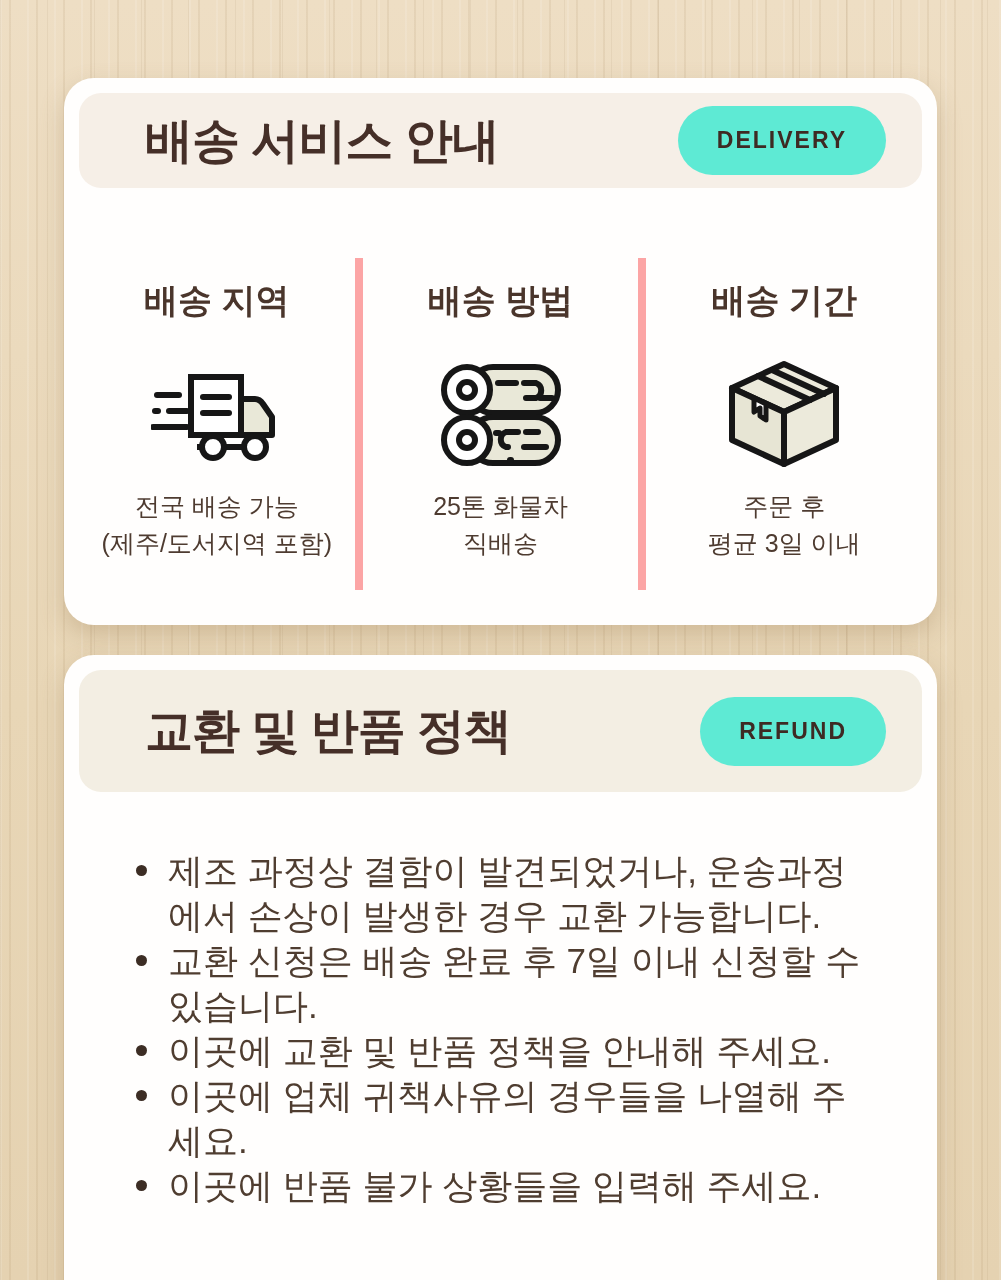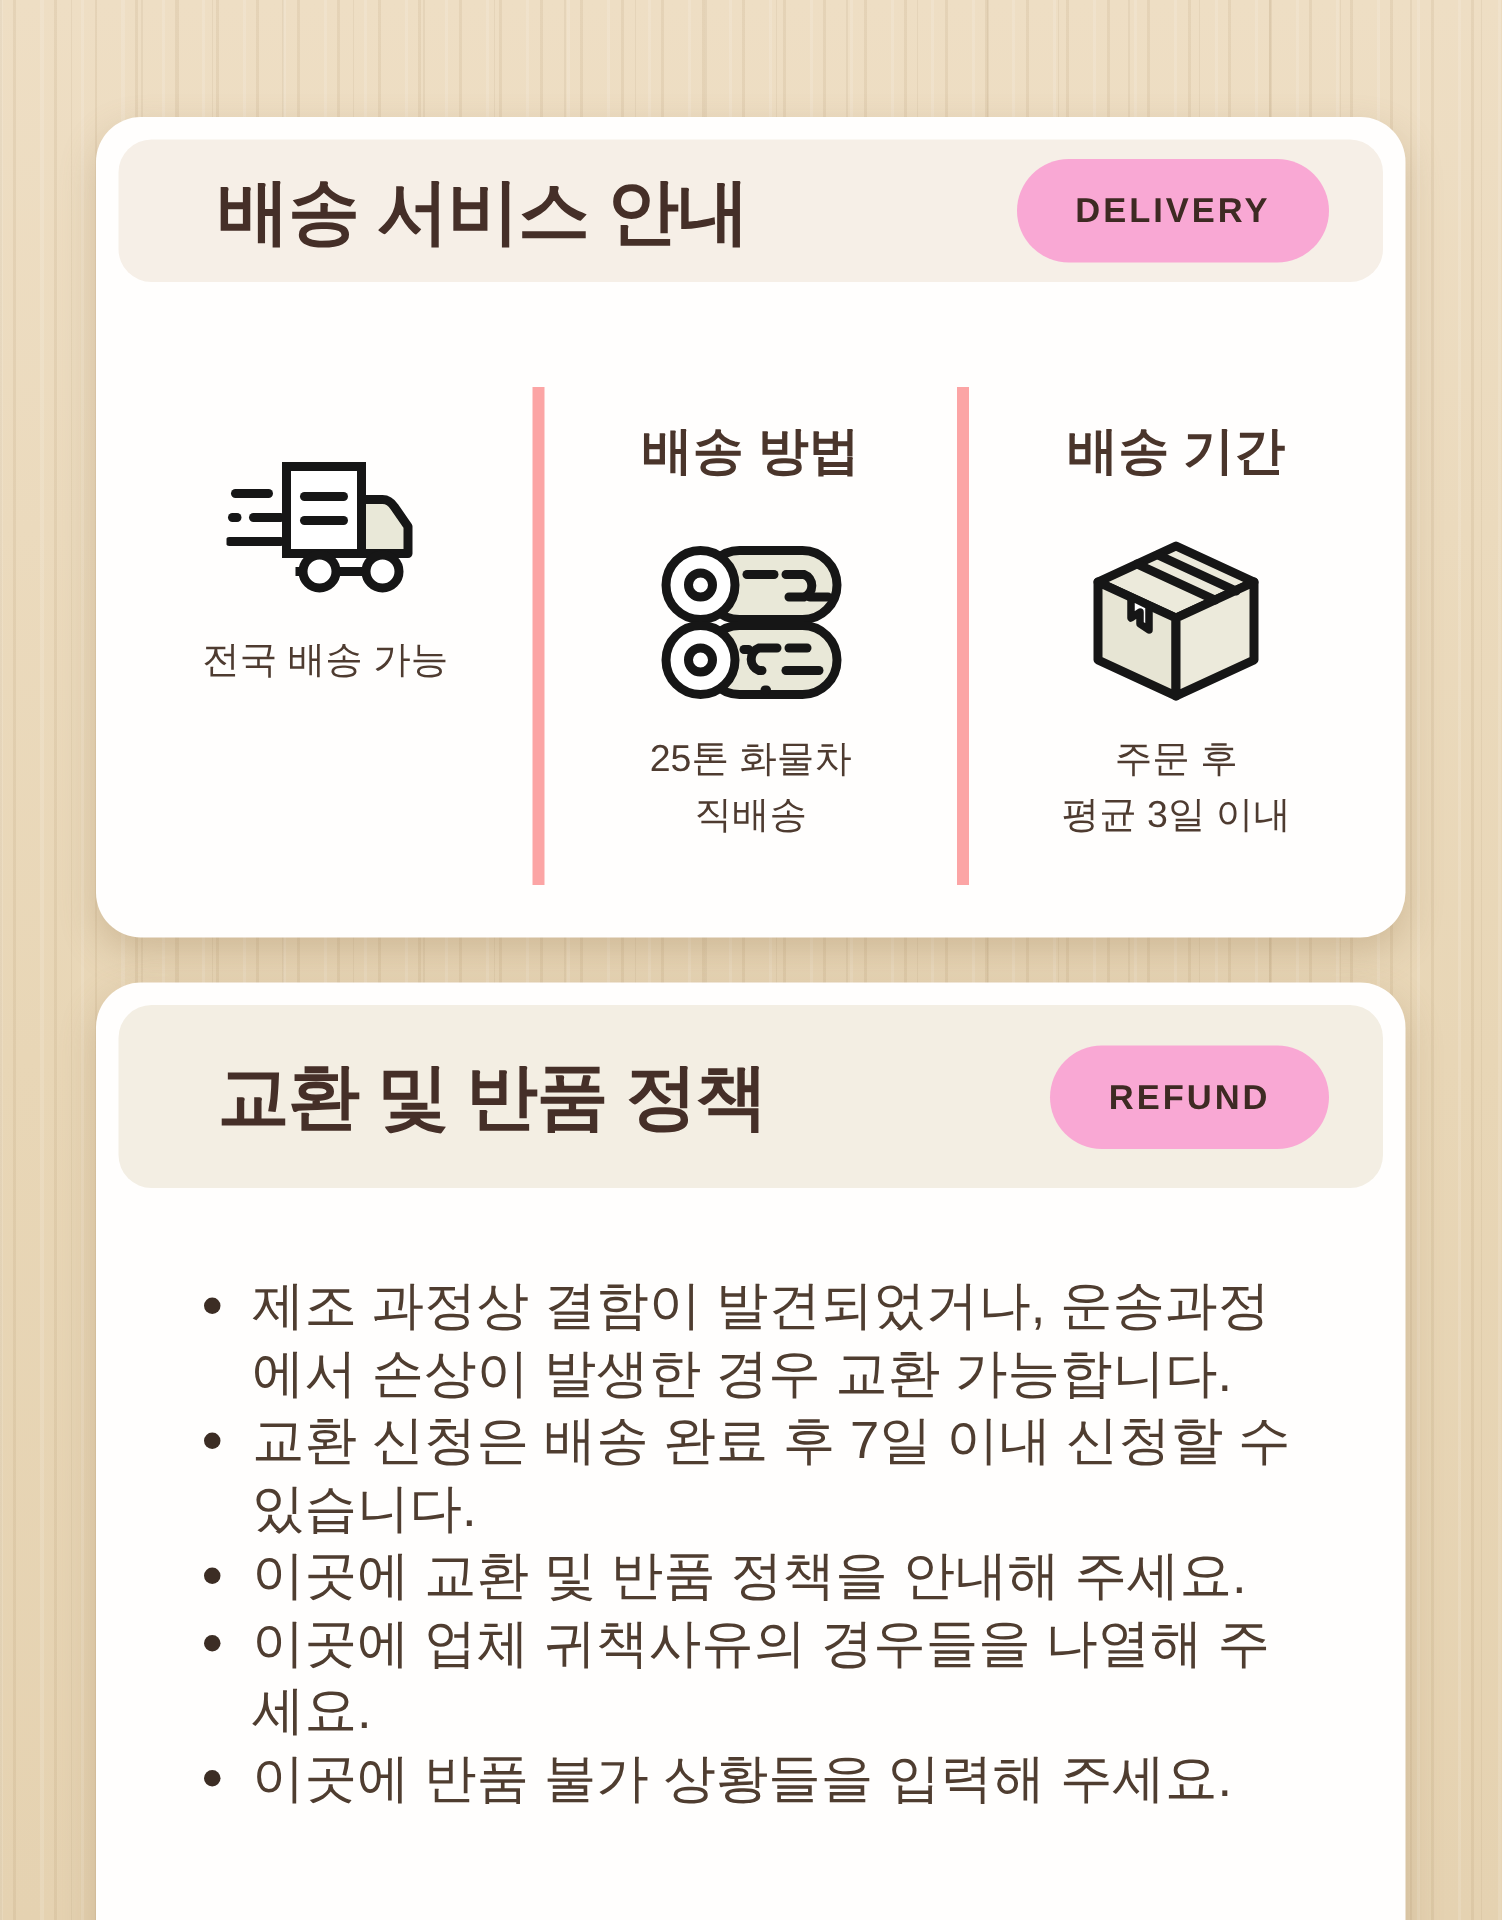--- a/index.html
+++ b/index.html
@@ -22,21 +22,21 @@
     position:absolute;left:15px;right:15px;top:15px;border-radius:22px;
     display:flex;align-items:center;justify-content:space-between;
     padding:0 36px 0 66px;box-sizing:border-box;
   }
   #card-delivery .card-header{height:95px;background:#f6efe7;}
   #card-refund .card-header{height:122px;background:#f3eee3;}
   .card-title{
     font-size:48px;font-weight:800;color:#452f28;letter-spacing:-1px;
   }
   .badge{
-    background:#f9a8d4;border-radius:999px;padding:21px 39px;
+    background:#5eead4;border-radius:999px;padding:21px 39px;
     font-size:23px;font-weight:800;letter-spacing:2px;color:#3e2a23;
   }
   
   .columns{
     position:absolute;left:15px;right:15px;top:180px;height:332px;
     display:flex;
   }
   .col{flex:1;display:flex;flex-direction:column;align-items:center;}
   .col + .col{border-left:8px solid #fca5a5;}
   .col-heading{margin-top:20px;font-size:34px;font-weight:800;color:#4a352b;}
@@ -61,40 +61,42 @@
 
 <section class="card" id="card-delivery">
   <div class="card-header">
     <div class="card-title">배송 서비스 안내</div>
     <div class="badge">DELIVERY</div>
   </div>
 
   <div class="columns">
 
     <div class="col">
+      <div class="col-heading">배송 지역</div>
       <div class="col-icon">
         <svg width="132" height="104" viewBox="0 0 132 104">
           <g stroke="#161616" stroke-width="6" stroke-linecap="round" fill="none">
             <line x1="6" y1="32" x2="28" y2="32"></line>
             <line x1="4" y1="48" x2="7" y2="48"></line>
             <line x1="18" y1="48" x2="36" y2="48"></line>
             <line x1="2" y1="64" x2="36" y2="64"></line>
           </g>
           <rect x="40" y="14" width="50" height="58" fill="#ffffff" stroke="#161616" stroke-width="6"></rect>
           <path d="M90 36 h14 c3 0 6 2 8 5 l9 13 v18 h-31 z" fill="#e9e8d8" stroke="#161616" stroke-width="6" stroke-linejoin="round"></path>
           <line x1="52" y1="34" x2="78" y2="34" stroke="#161616" stroke-width="6" stroke-linecap="round"></line>
           <line x1="52" y1="50" x2="78" y2="50" stroke="#161616" stroke-width="6" stroke-linecap="round"></line>
           <line x1="46" y1="84" x2="50" y2="84" stroke="#161616" stroke-width="6"></line>
           <line x1="74" y1="84" x2="92" y2="84" stroke="#161616" stroke-width="6"></line>
           <circle cx="62" cy="84" r="11" fill="#ffffff" stroke="#161616" stroke-width="6"></circle>
           <circle cx="104" cy="84" r="11" fill="#ffffff" stroke="#161616" stroke-width="6"></circle>
         </svg>
       </div>
       <div class="col-caption">
         <span>전국 배송 가능</span><br>
+        <span>(제주/도서지역 포함)</span>
       </div>
     </div>
 
     <div class="col">
       <div class="col-heading">배송 방법</div>
       <div class="col-icon">
         <svg width="122" height="108" viewBox="0 0 122 108">
           <rect x="30" y="6" width="88" height="46" rx="23" fill="#e9e8d8" stroke="#161616" stroke-width="6"></rect>
           <rect x="30" y="56" width="88" height="46" rx="23" fill="#e9e8d8" stroke="#161616" stroke-width="6"></rect>
           <g stroke="#161616" stroke-width="6" stroke-linecap="round" fill="none">

